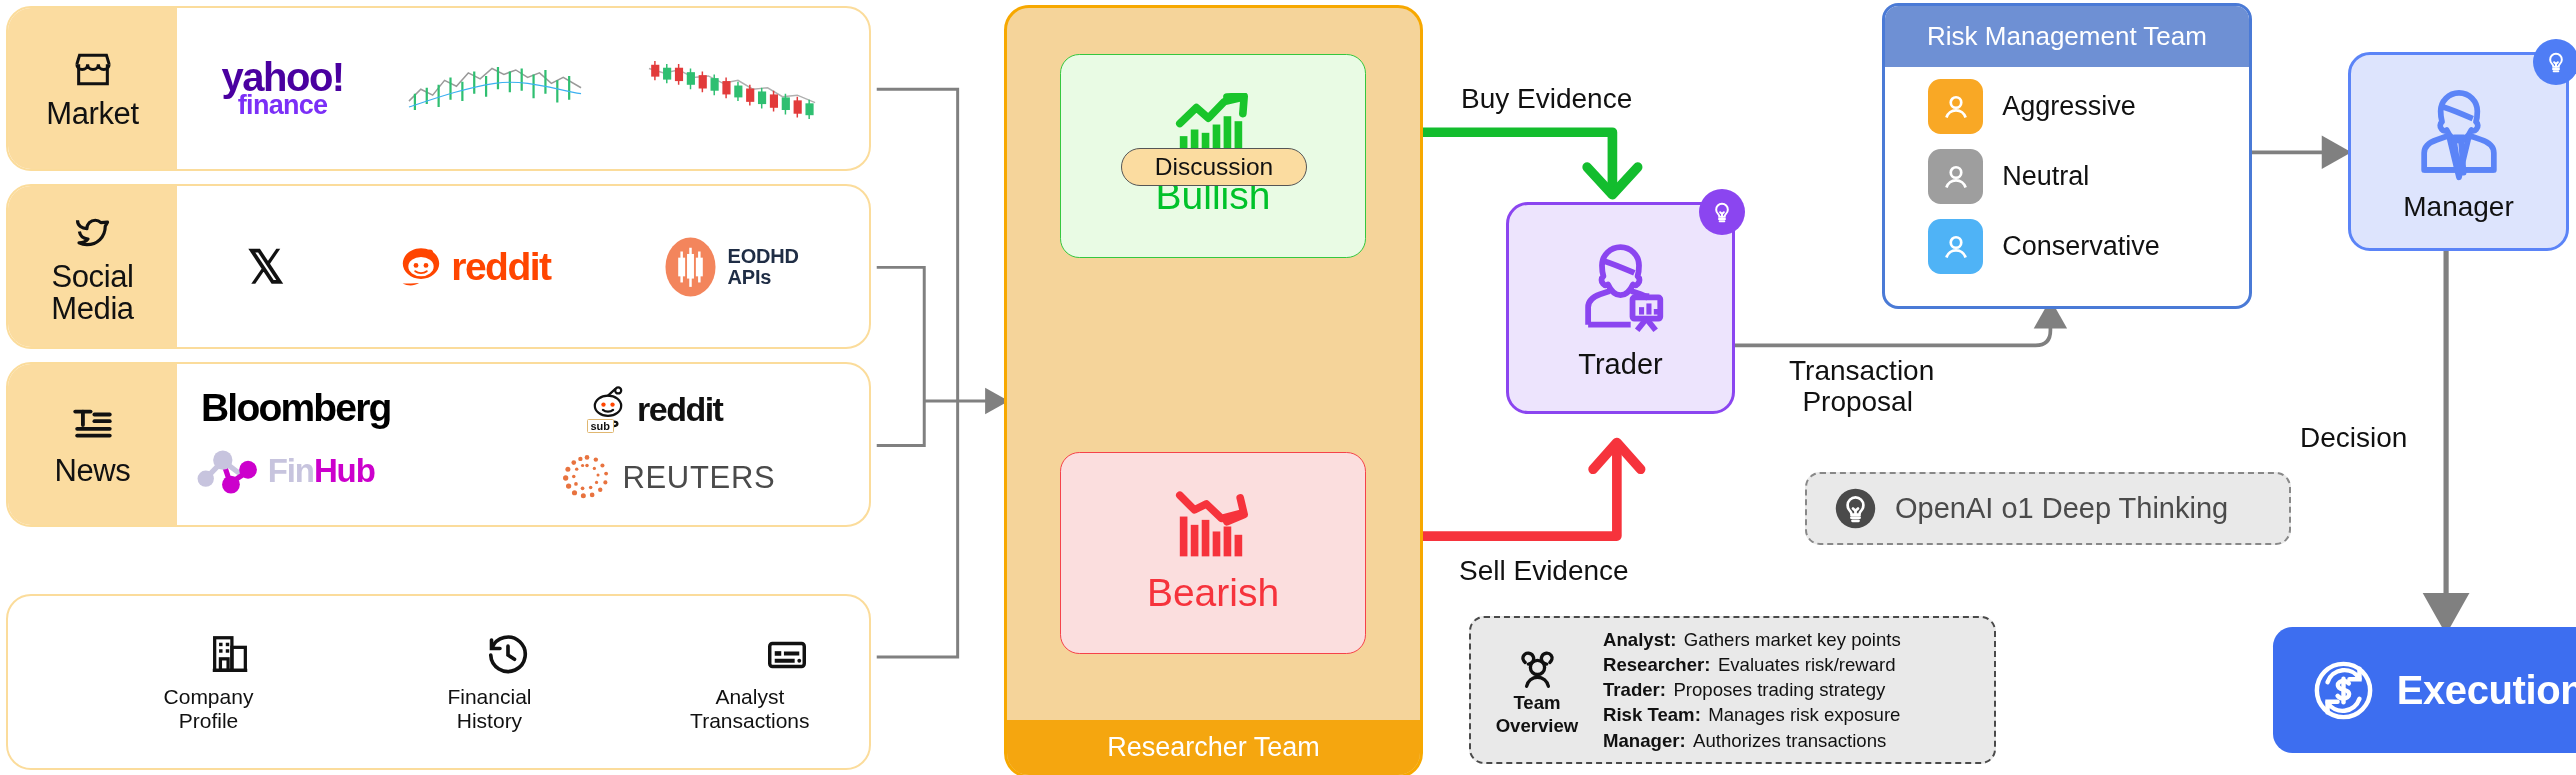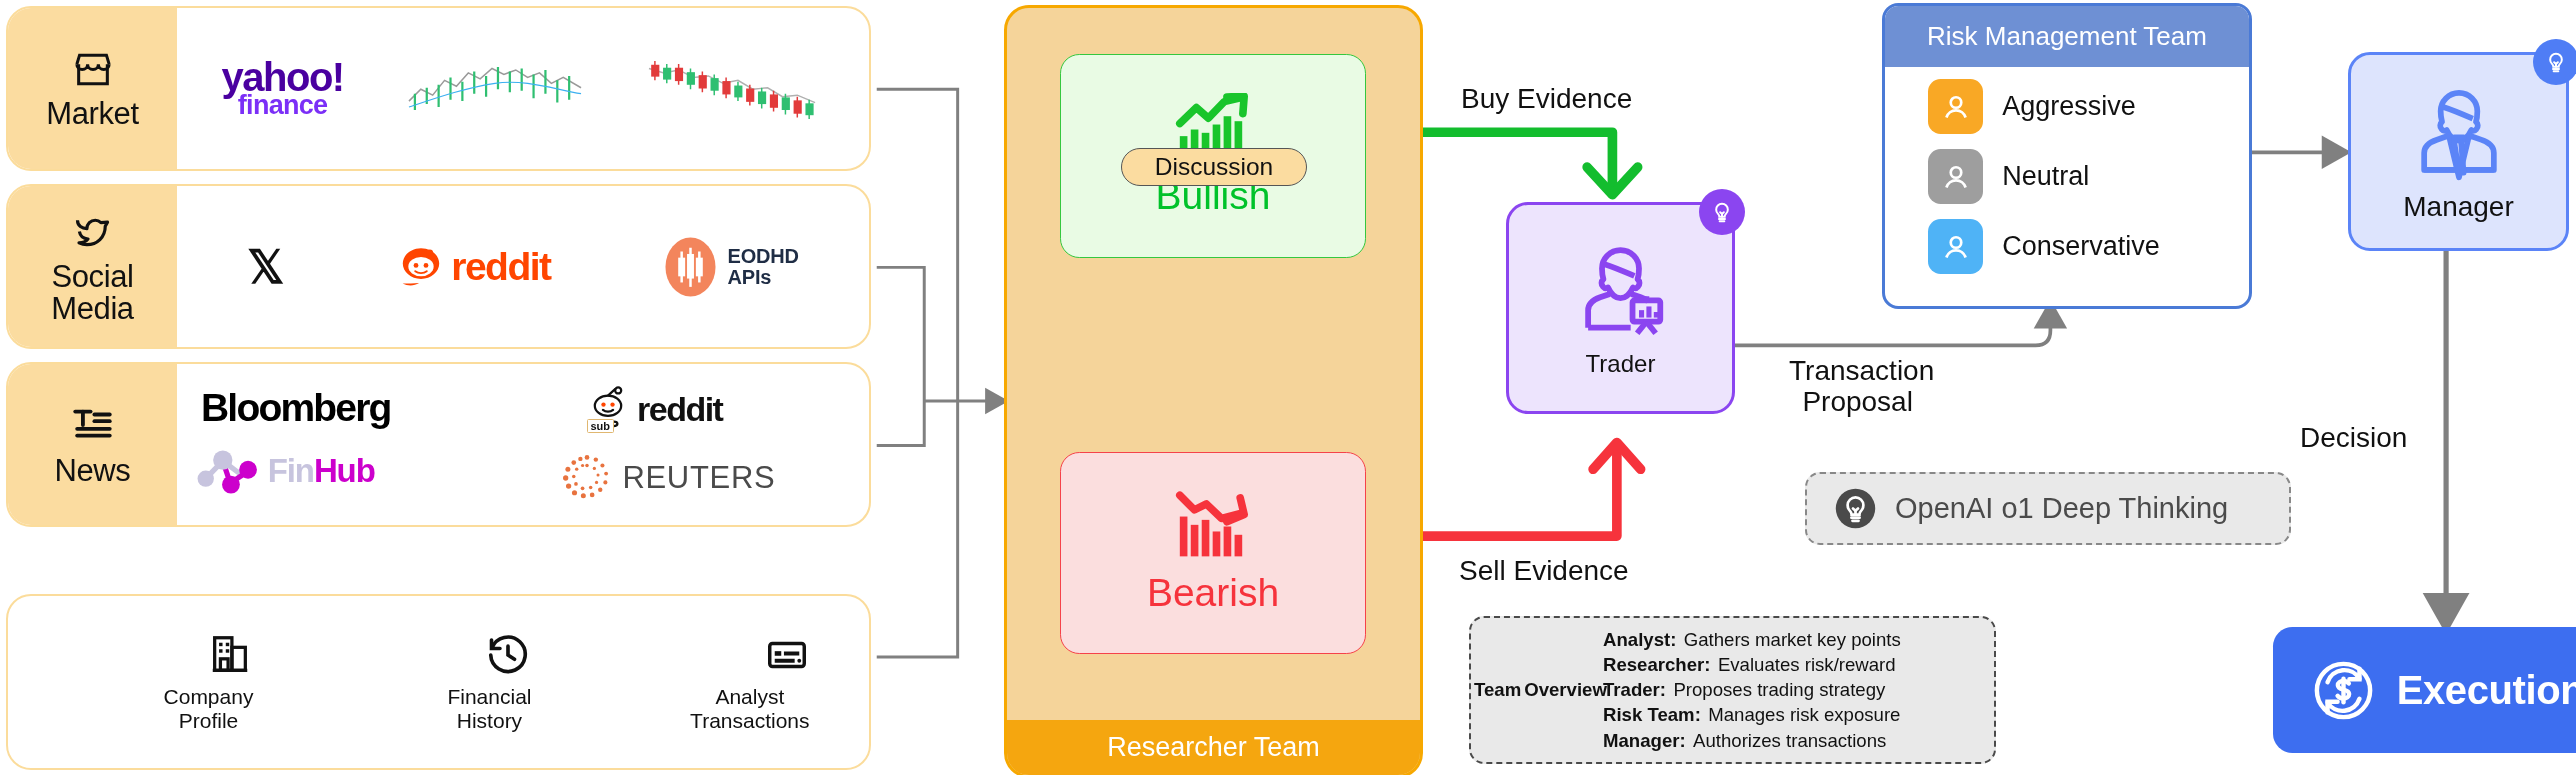--- a/index.html
+++ b/index.html
@@ -71,21 +71,21 @@
   #bullish .nm{color:#00c22a;}
   #bearish .nm{color:#f6333c;}
   #discussion{position:absolute;left:114px;top:140px;width:184px;height:36px;
               background:#fbdca0;border:1.5px solid #555;border-radius:19.3px;
               display:flex;align-items:center;justify-content:center;font-size:24.5px;color:#111;}
 
   
   #trader{position:absolute;left:1506px;top:202px;width:223px;height:206px;
           background:#ede4fd;border:3.7px solid #8b45f0;border-radius:22px;
           display:flex;flex-direction:column;align-items:center;justify-content:center;}
-  #trader .nm{font-size:24px;color:#111;margin-top:1.5px;}
+  #trader .nm{font-size:29px;color:#111;margin-top:1.5px;}
   .bulb{position:absolute;width:46px;height:46px;border-radius:50%;display:flex;
         align-items:center;justify-content:center;}
   #trader-bulb{right:-13.4px;top:-16.3px;background:#8b45f0;}
   #manager-bulb{right:-13.4px;top:-16.3px;background:#4f7df5;}
 
   
   #risk{position:absolute;left:1882px;top:3px;width:364px;height:300px;
         background:#fff;border:3px solid #4a7ad6;border-radius:16.3px;overflow:hidden;}
   #risk .hd{height:61px;background:#6e90d4;color:#fff;display:flex;align-items:center;
             justify-content:center;font-size:26px;}
@@ -108,21 +108,21 @@
 
   
   #openai{position:absolute;left:1805px;top:472px;width:486px;height:73px;
           background:#e9e9e9;border:2.2px dashed #888;border-radius:15px;
           display:flex;align-items:center;padding-left:27px;gap:18px;box-sizing:border-box;}
   #openai .tx{font-size:29px;color:#4b4b4b;}
 
   #overview{position:absolute;left:1469px;top:616px;width:527px;height:148px;
             background:#e9e9e9;border:2.2px dashed #4a4a4a;border-radius:15px;
             display:flex;align-items:center;box-sizing:border-box;}
-  #overview .left{width:132px;display:flex;flex-direction:row;align-items:center;gap:3px;}
+  #overview .left{width:132px;display:flex;flex-direction:column;align-items:center;gap:3px;}
   #overview .left .cap{font-size:18.6px;font-weight:bold;line-height:1.1;text-align:center;}
   #overview .rows{flex:1;display:flex;flex-direction:column;gap:1.5px;padding-right:7.4px;}
   .ovr{font-size:18.6px;line-height:1.28;display:flex;gap:7.4px;}
   .ovr b{font-weight:bold;}
 
   
   .elabel{position:absolute;font-size:28px;color:#111;line-height:1.12;}
 
   svg.overlay{position:absolute;left:0;top:0;width:2576px;height:776px;pointer-events:none;}
 </style>

